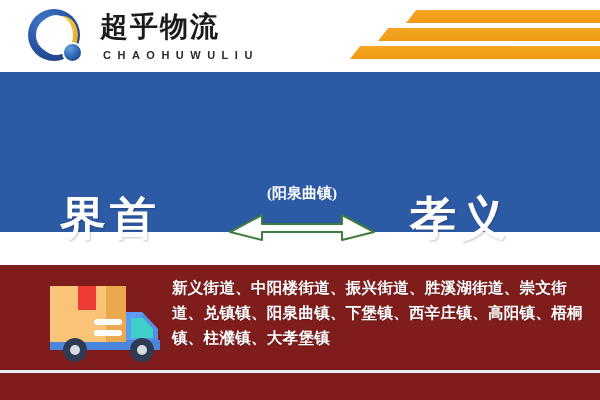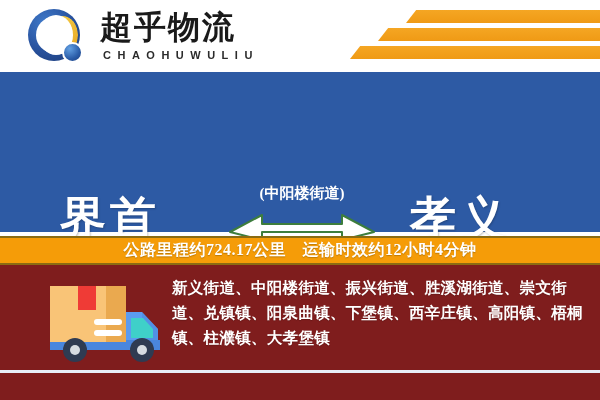--- a/index.html
+++ b/index.html
@@ -65,21 +65,21 @@
     border-radius: 50%;
     background: radial-gradient(circle at 34% 28%, #63a0e2 0%, #2a5ca8 60%, #1b3d7c 100%);
     border: 2px solid #ffffff;
     box-sizing: border-box;
   }
   .brand-cn {
     position: absolute;
     left: 100px; top: 6px;
     font-family: "Liberation Serif", "DejaVu Serif", serif;
     font-weight: bold;
-    font-size: 32px;
+    font-size: 28px;
     letter-spacing: 2px;
     color: #1a1a1a;
     line-height: 42px;
     white-space: nowrap;
   }
   .brand-en {
     position: absolute;
     left: 103px; top: 49px;
     font-size: 11px;
     font-weight: bold;
@@ -238,35 +238,32 @@
       <div class="stripe s2"></div>
       <div class="stripe s3"></div>
     </div>
   </div>
 
   <div class="route-panel">
 
     <div class="city city-origin">界首</div>
 
     <div class="arrow-group">
-      <div class="arrow-top-label">(中阳楼街道)</div>
+      <div class="arrow-top-label">(阳泉曲镇)</div>
 
       <svg class="arrow-svg" viewBox="0 0 148 34">
         <polygon points="2,22 34,5 34,14 114,14 114,5 146,22 114,30 114,22 34,22 34,30" fill="#ffffff" stroke="#3d7d3d" stroke-width="2" stroke-linejoin="round"></polygon>
       </svg>
 
       <div class="arrow-bottom-label">【往返运输】</div>
     </div>
 
     <div class="city city-dest">孝义</div>
   </div>
 
-  <div class="info-bar">
-    <span class="info-bar-text">公路里程约724.17公里　运输时效约12小时4分钟</span>
-  </div>
 
   <div class="bottom">
 
     <svg class="truck" viewBox="0 0 140 90">
 
       <path d="M95 38 L112 38 L128 55 L128 76 L95 76 Z" fill="#5b9bf0"></path>
       <path d="M95 38 L112 38 L128 55 L128 76 L112 76 L112 38 Z" fill="#4a86dd" opacity="0.55"></path>
 
       <path d="M101 44 L113 44 L123 55 L123 64 L101 64 Z" fill="#3fd0c9"></path>
 

